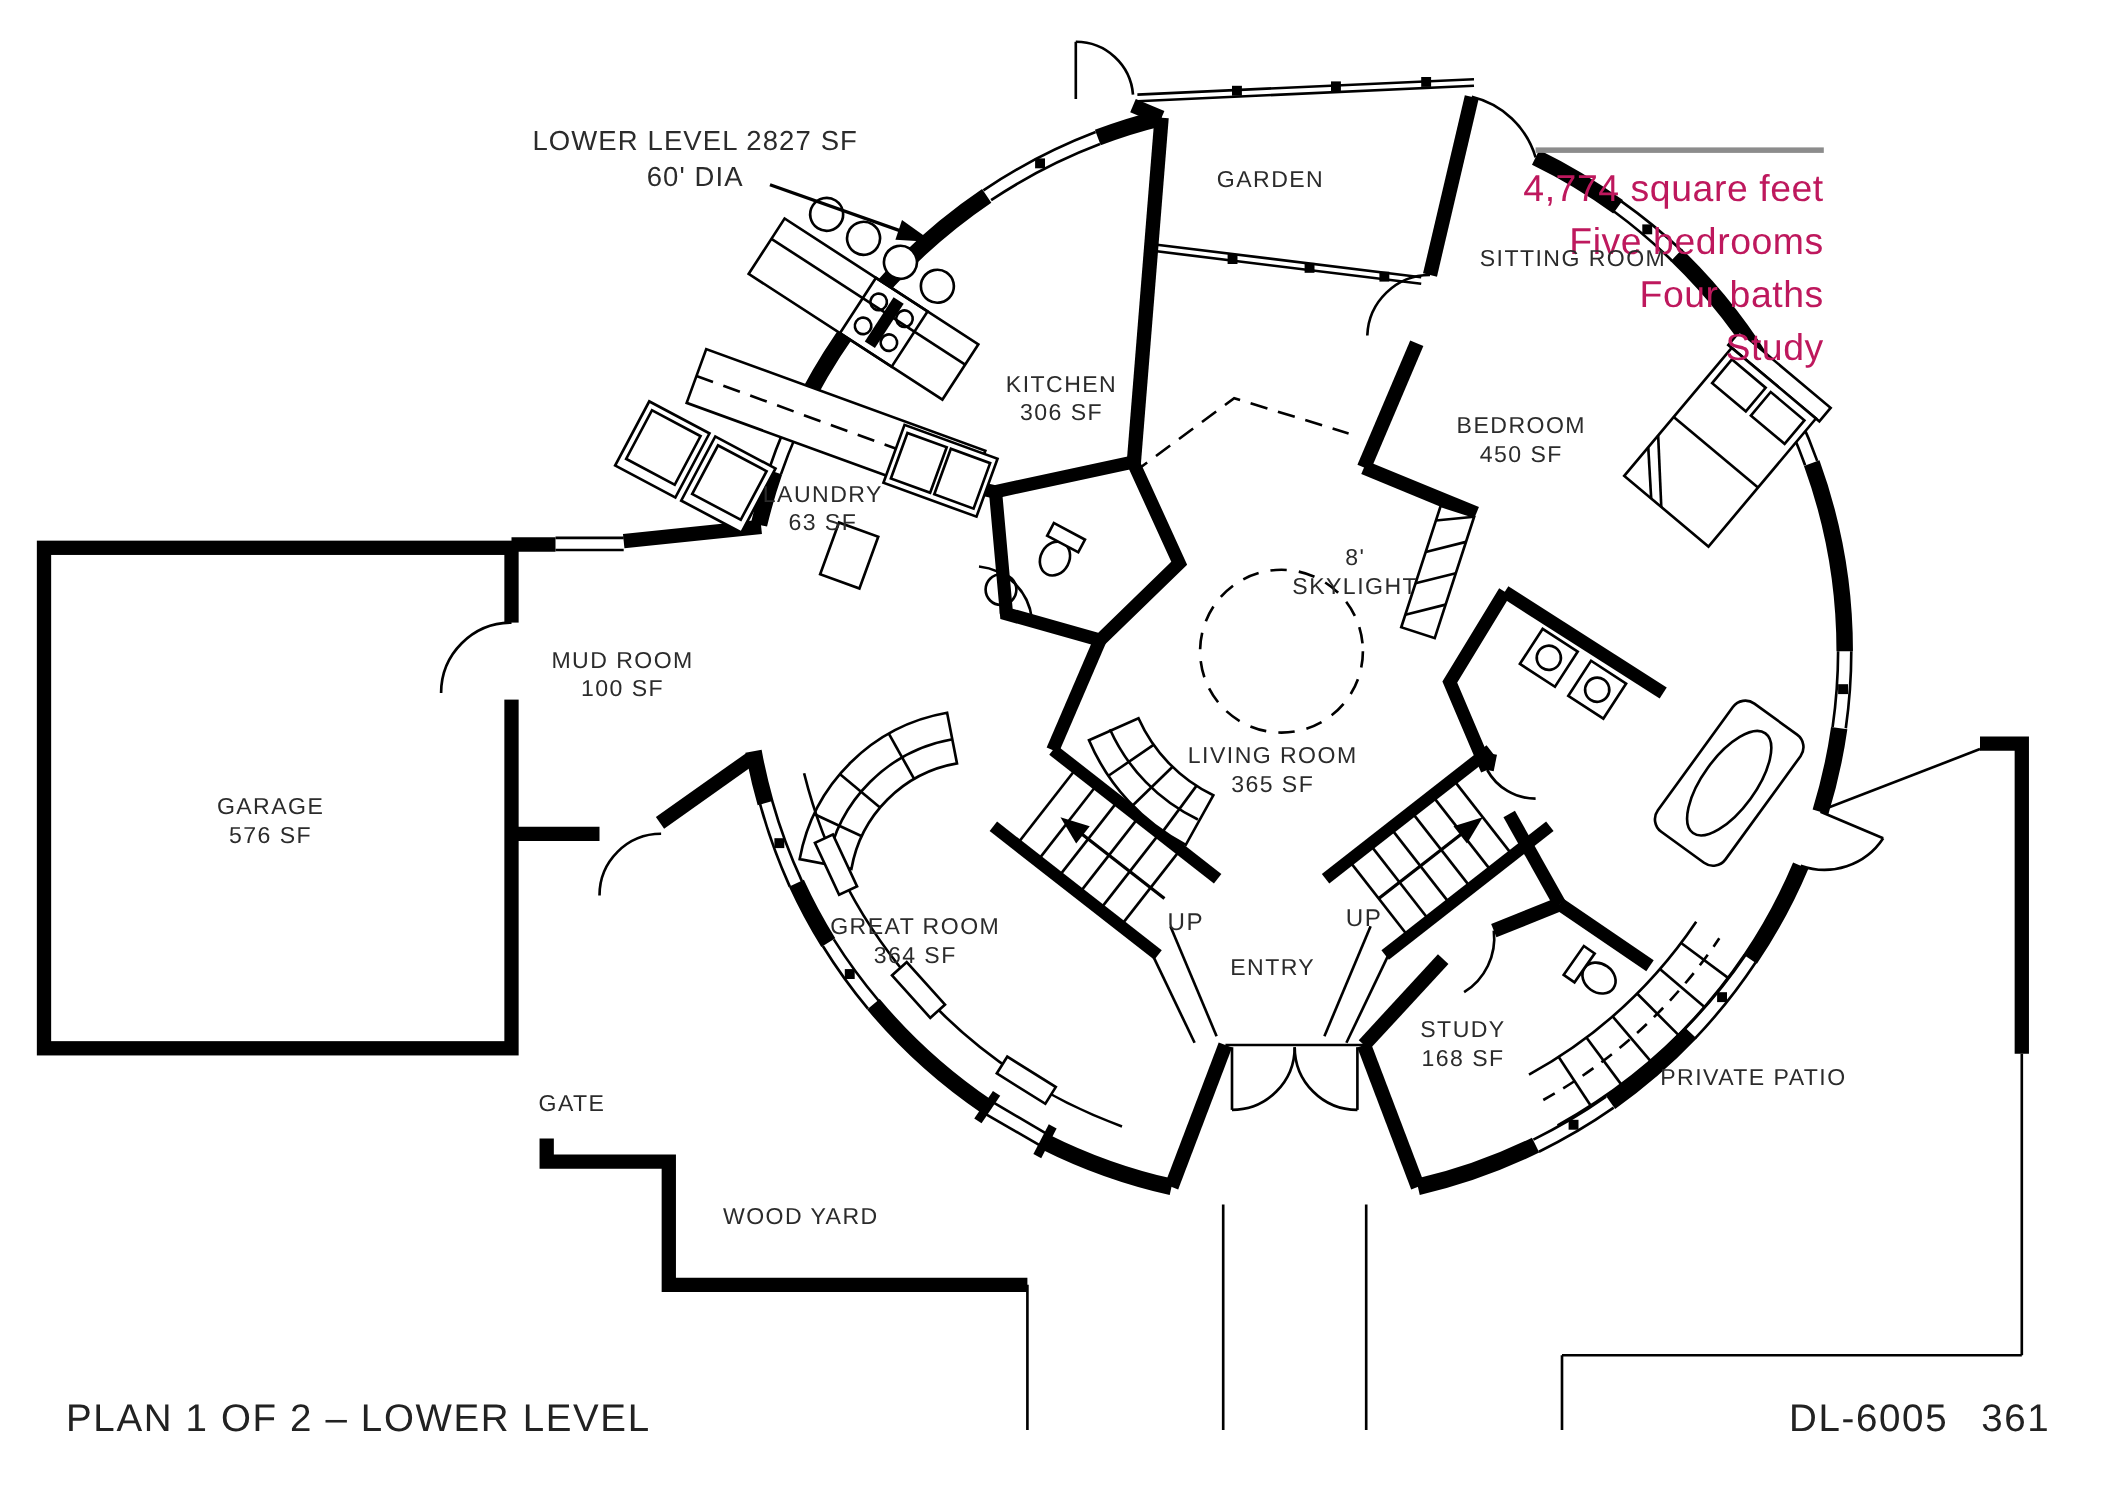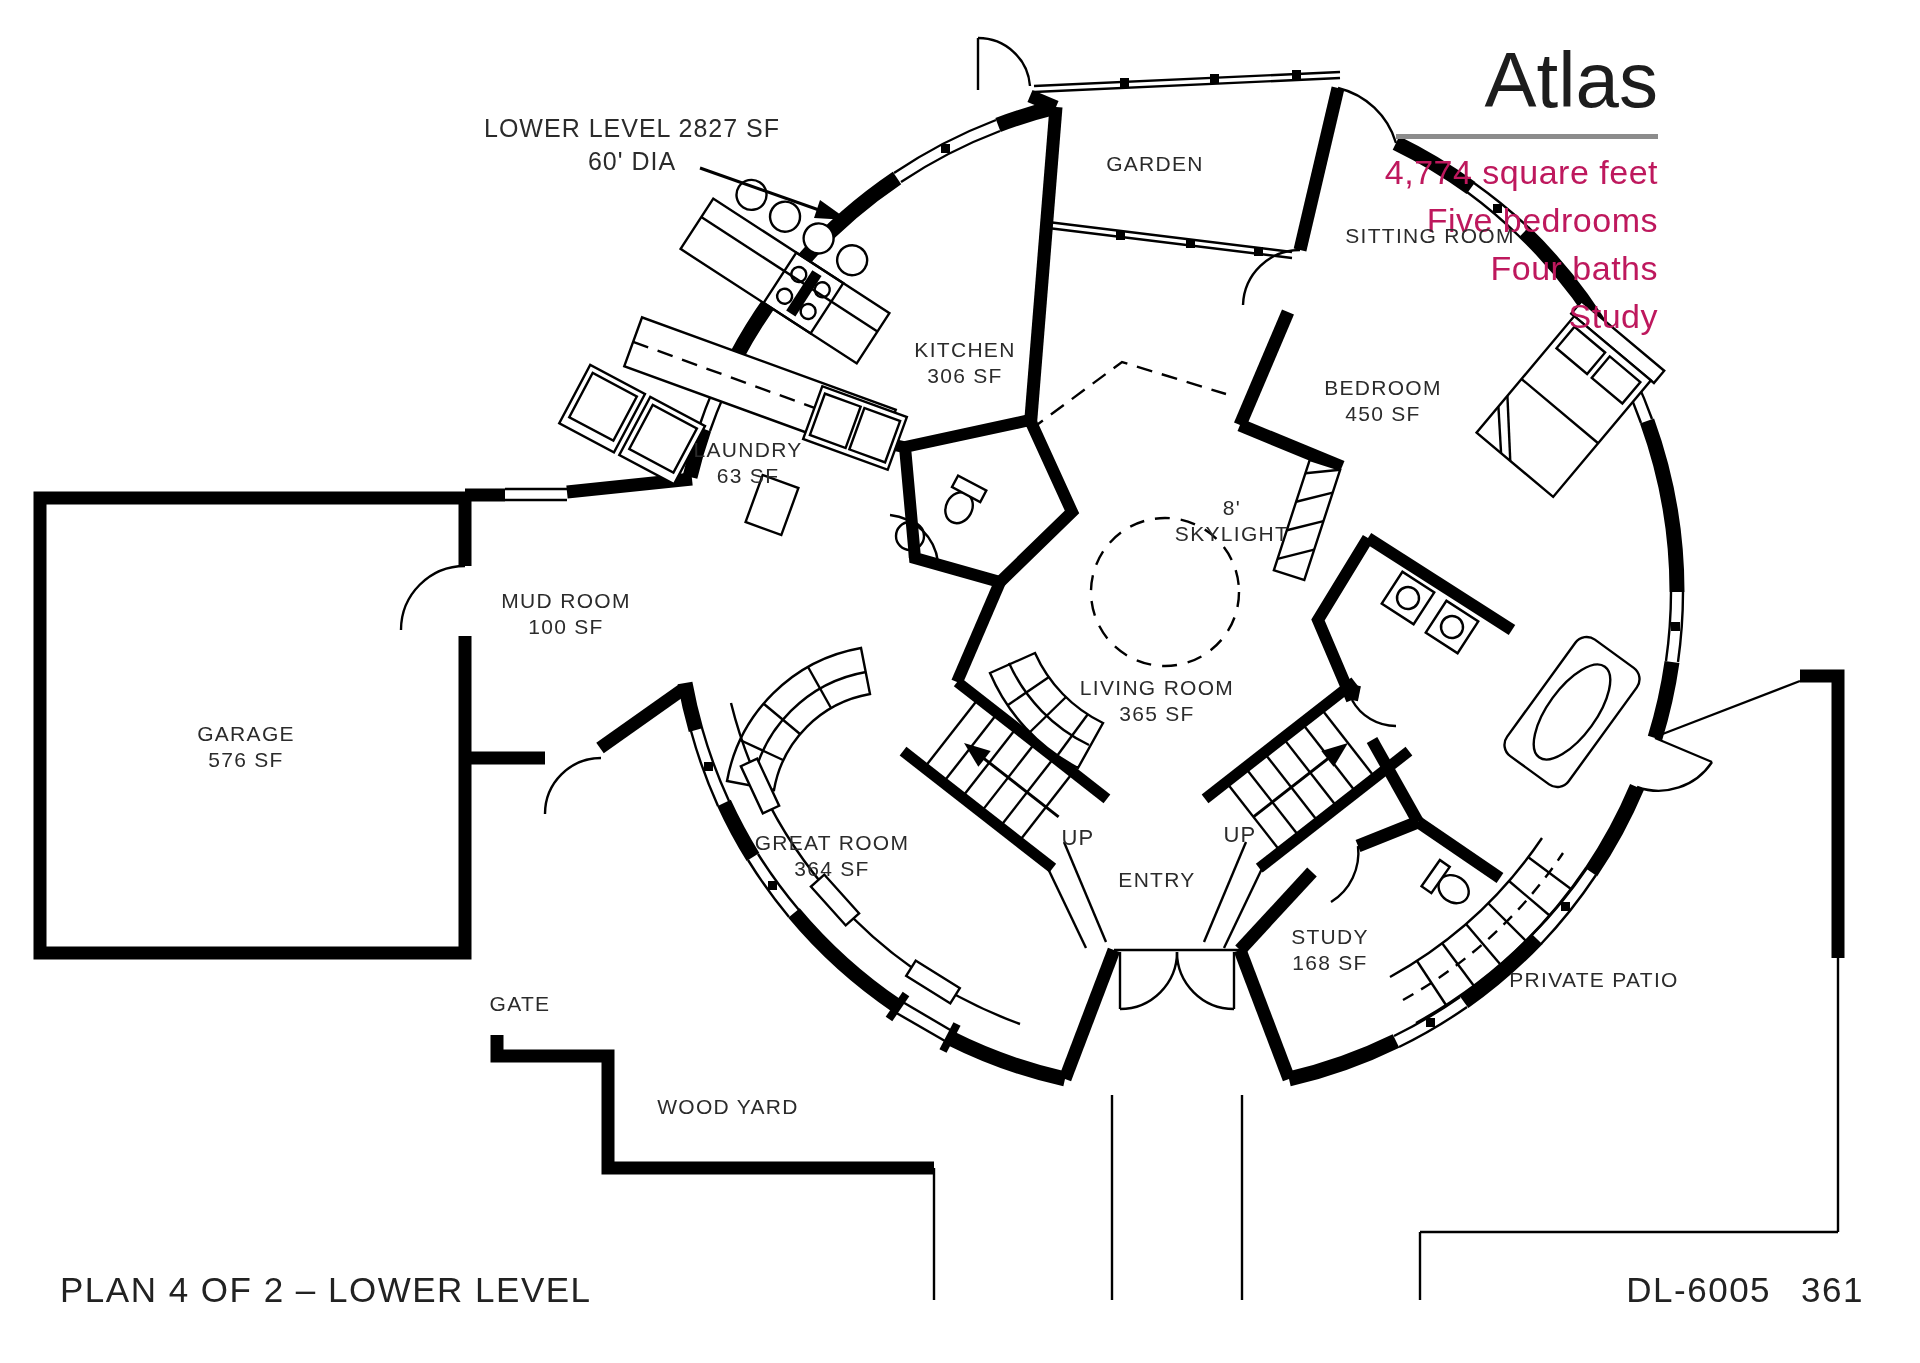--- a/index.html
+++ b/index.html
@@ -356,21 +356,20 @@
       <line class="w s2" x1="-50" y1="30" x2="-6" y2="78"></line>
       <line class="w s2" x1="-50" y1="44" x2="-18" y2="78"></line>
     </g>
 
     <g>
       <path class="w s3" d="M700,168 L836,216"></path>
       <polygon class="fk" points="848,220 814,218 820,200"></polygon>
     </g>
   </svg>
 
-  <div class="brand">Atlas</div>
   <div class="rule"></div>
   <div class="specs">
     <div>4,774 square feet</div>
     <div>Five bedrooms</div>
     <div>Four baths</div>
     <div>Study</div>
   </div>
 
   <div class="callout">
     <div>LOWER LEVEL 2827 SF</div>
@@ -431,19 +430,19 @@
   <div class="lbl" style="left:1594px;top:980px">
     <div>PRIVATE PATIO</div>
   </div>
   <div class="lbl" style="left:520px;top:1004px">
     <div>GATE</div>
   </div>
   <div class="lbl" style="left:728px;top:1107px">
     <div>WOOD YARD</div>
   </div>
 
-  <div class="footer-left">PLAN 4 OF 2 – LOWER LEVEL</div>
+  <div class="footer-left">PLAN 1 OF 2 – LOWER LEVEL</div>
   <div class="footer-right">
     <span>DL-6005</span>
     <span>361</span>
   </div>
 
 </div>
 
 </body></html>

